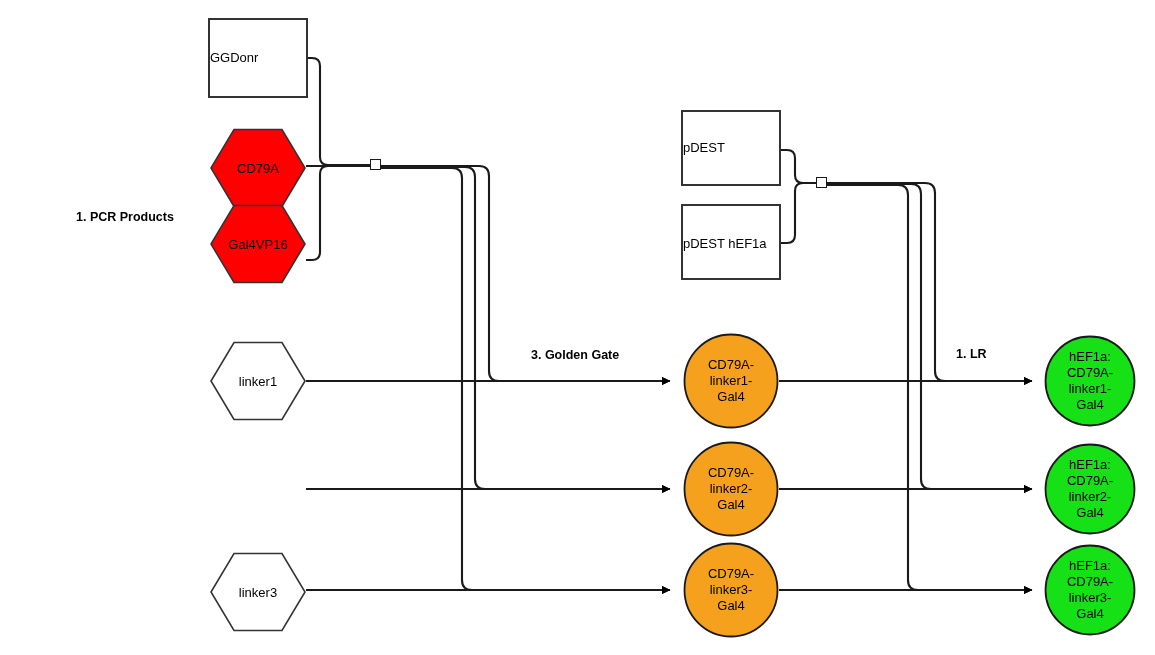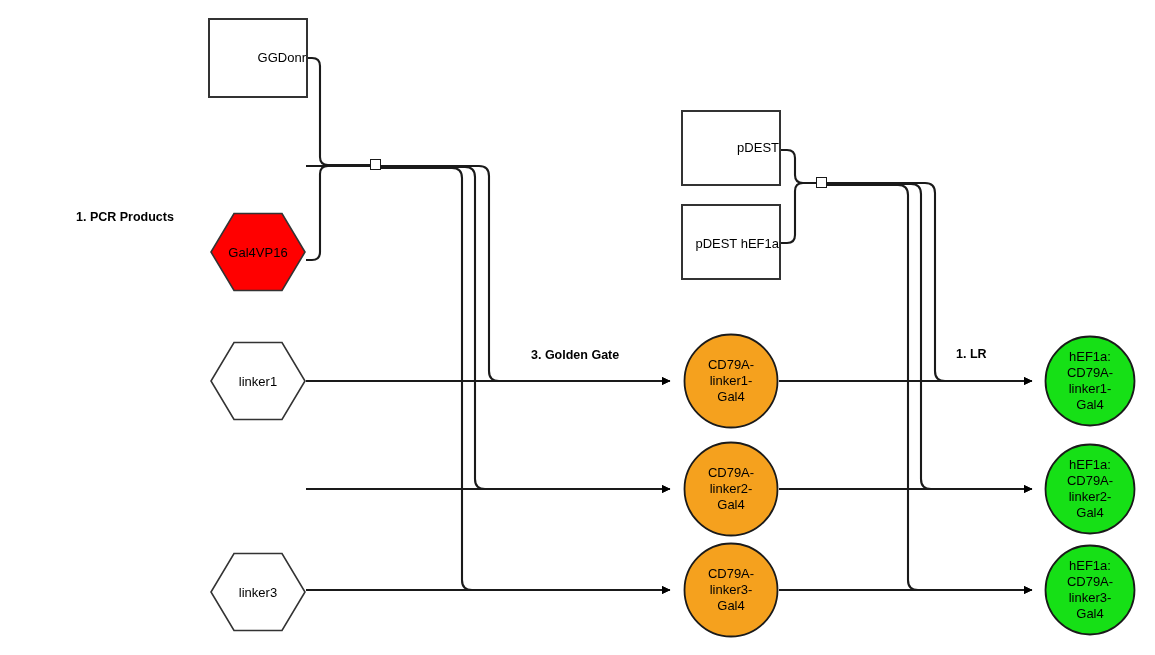--- a/index.html
+++ b/index.html
@@ -21,21 +21,21 @@
     position: absolute;
     left: 0;
     top: 0;
     width: 1155px;
     height: 655px;
   }
   .node {
     position: absolute;
     display: flex;
     align-items: center;
-    justify-content: flex-end;
+    justify-content: flex-start;
     text-align: center;
     box-sizing: border-box;
     color: #000000;
     font-size: 13px;
     line-height: 15.5px;
     z-index: 3;
   }
   .node-rect {
     background: #ffffff;
     border: 2px solid #333333;
@@ -155,22 +155,28 @@
   </div>
 
   <div class="node node-rect" style="left:681px; top:110px; width:100px; height:76px;">
     <span class="node-label">pDEST</span>
   </div>
 
   <div class="node node-rect" style="left:681px; top:204px; width:100px; height:76px; align-items:flex-start; padding-top:30px;">
     <span class="node-label">pDEST hEF1a</span>
   </div>
 
-
-  <div class="hex-wrap" style="left:210px; top:212px; width:96px; height:80px;">
+  <div class="hex-wrap" style="left:210px; top:128px; width:96px; height:80px;">
+    <svg width="96" height="80" viewBox="0 0 96 80">
+      <polygon points="24,1.5 72,1.5 95,40 72,78.5 24,78.5 1,40" fill="#FF0000" stroke="#333333" stroke-width="1.6"></polygon>
+    </svg>
+    <div class="node-label">CD79A</div>
+  </div>
+
+  <div class="hex-wrap" style="left:210px; top:204px; width:96px; height:80px;">
     <svg width="96" height="80" viewBox="0 0 96 80">
       <polygon points="24,1.5 72,1.5 95,40 72,78.5 24,78.5 1,40" fill="#FF0000" stroke="#333333" stroke-width="1.6"></polygon>
     </svg>
     <div class="node-label">Gal4VP16</div>
   </div>
 
   <div class="hex-wrap" style="left:210px; top:341px; width:96px; height:80px;">
     <svg width="96" height="80" viewBox="0 0 96 80">
       <polygon points="24,1.5 72,1.5 95,40 72,78.5 24,78.5 1,40" fill="#FFFFFF" stroke="#333333" stroke-width="1.6"></polygon>
     </svg>

